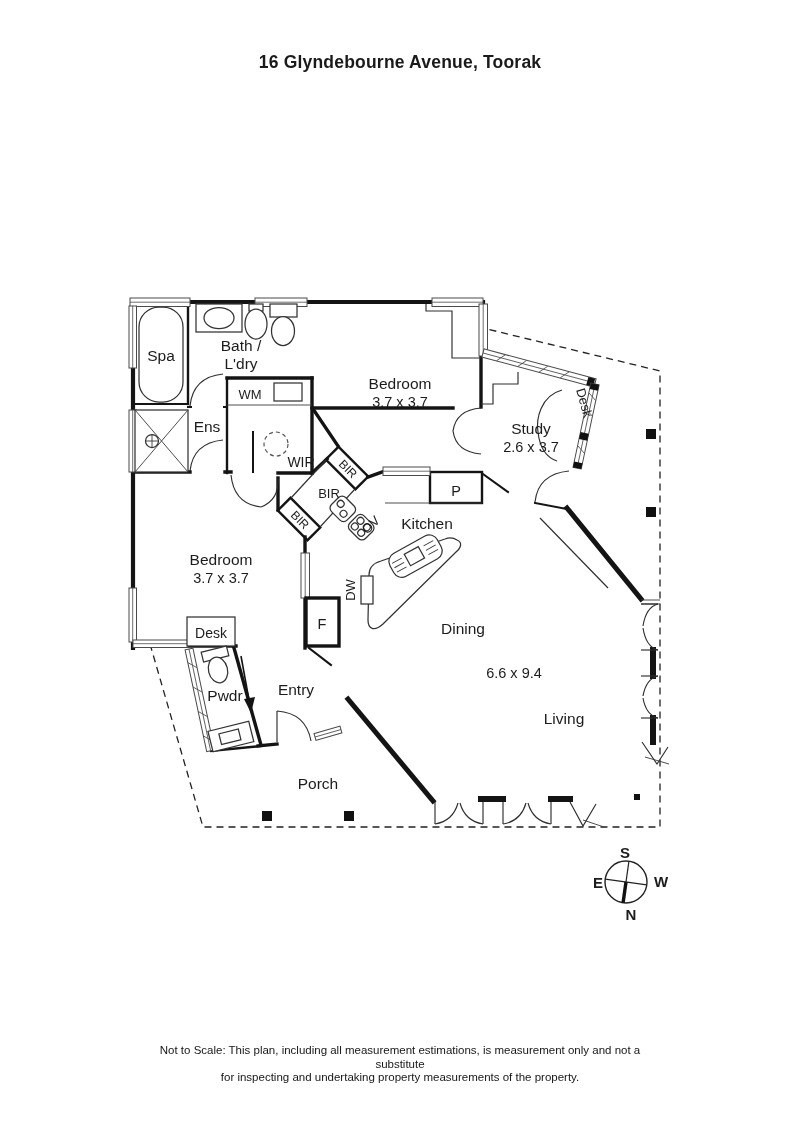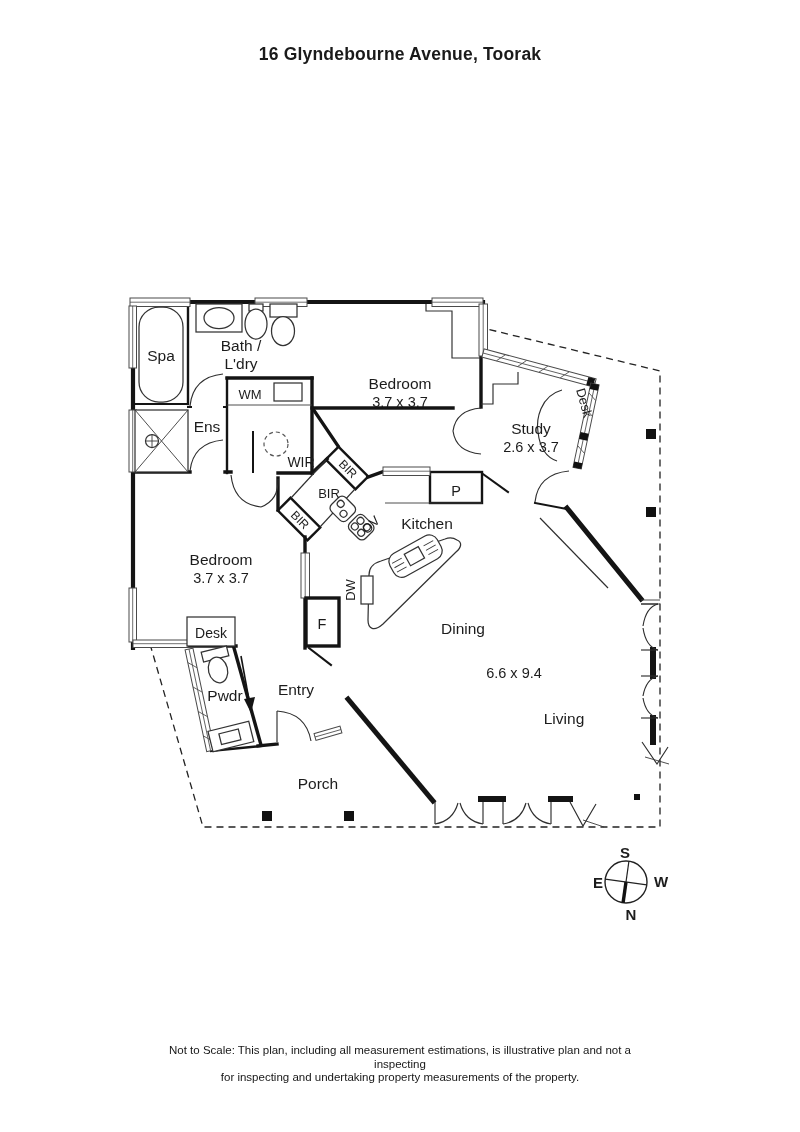--- a/index.html
+++ b/index.html
@@ -1,18 +1,18 @@
 <!DOCTYPE html>
 <html><head>
 <meta charset="utf-8">
 <style>
   html,body{margin:0;padding:0;background:#ffffff;}
   .page{position:relative;width:800px;height:1132px;background:#ffffff;overflow:hidden;
         font-family:"Liberation Sans",sans-serif;color:#141414;}
-  .title{position:absolute;top:44px;left:0;width:100%;text-align:center;
+  .title{position:absolute;top:52px;left:0;width:100%;text-align:center;
          font-size:17.5px;font-weight:700;letter-spacing:.2px;color:#1a1a1a;}
   .plan-svg{position:absolute;top:0;left:0;}
   .footer{position:absolute;top:1044px;left:0;width:100%;text-align:center;
           font-size:11.5px;line-height:13.5px;color:#171717;}
   
   .w{stroke:#141414;fill:none;stroke-linecap:square;}
   .w4{stroke-width:4.2;} .w45{stroke-width:5;} .w3{stroke-width:3.4;} .w25{stroke-width:2.4;}
   .w2{stroke-width:2;} .w5{stroke-width:6;}
   .thin{stroke:#2e2e2e;stroke-width:1.15;fill:none;}
   .hair{stroke:#3a3a3a;stroke-width:0.9;fill:none;}
@@ -325,18 +325,18 @@
         <line x1="626" y1="882" x2="626" y2="903" stroke="#111" stroke-width="3.4"></line>
       </g>
       <text class="lbl compass-letter" x="625" y="858">S</text>
       <text class="lbl compass-letter" x="631" y="920">N</text>
       <text class="lbl compass-letter" x="598" y="888">E</text>
       <text class="lbl compass-letter" x="661" y="887">W</text>
     </g>
   </svg>
 
   <div class="footer">
-    <div>Not to Scale: This plan, including all measurement estimations, is illustrative plan and not a</div>
-    <div>inspecting</div>
+    <div>Not to Scale: This plan, including all measurement estimations, is measurement only and not a</div>
+    <div>substitute</div>
     <div>for inspecting and undertaking property measurements of the property.</div>
   </div>
 
 </div>
 
 </body></html>

